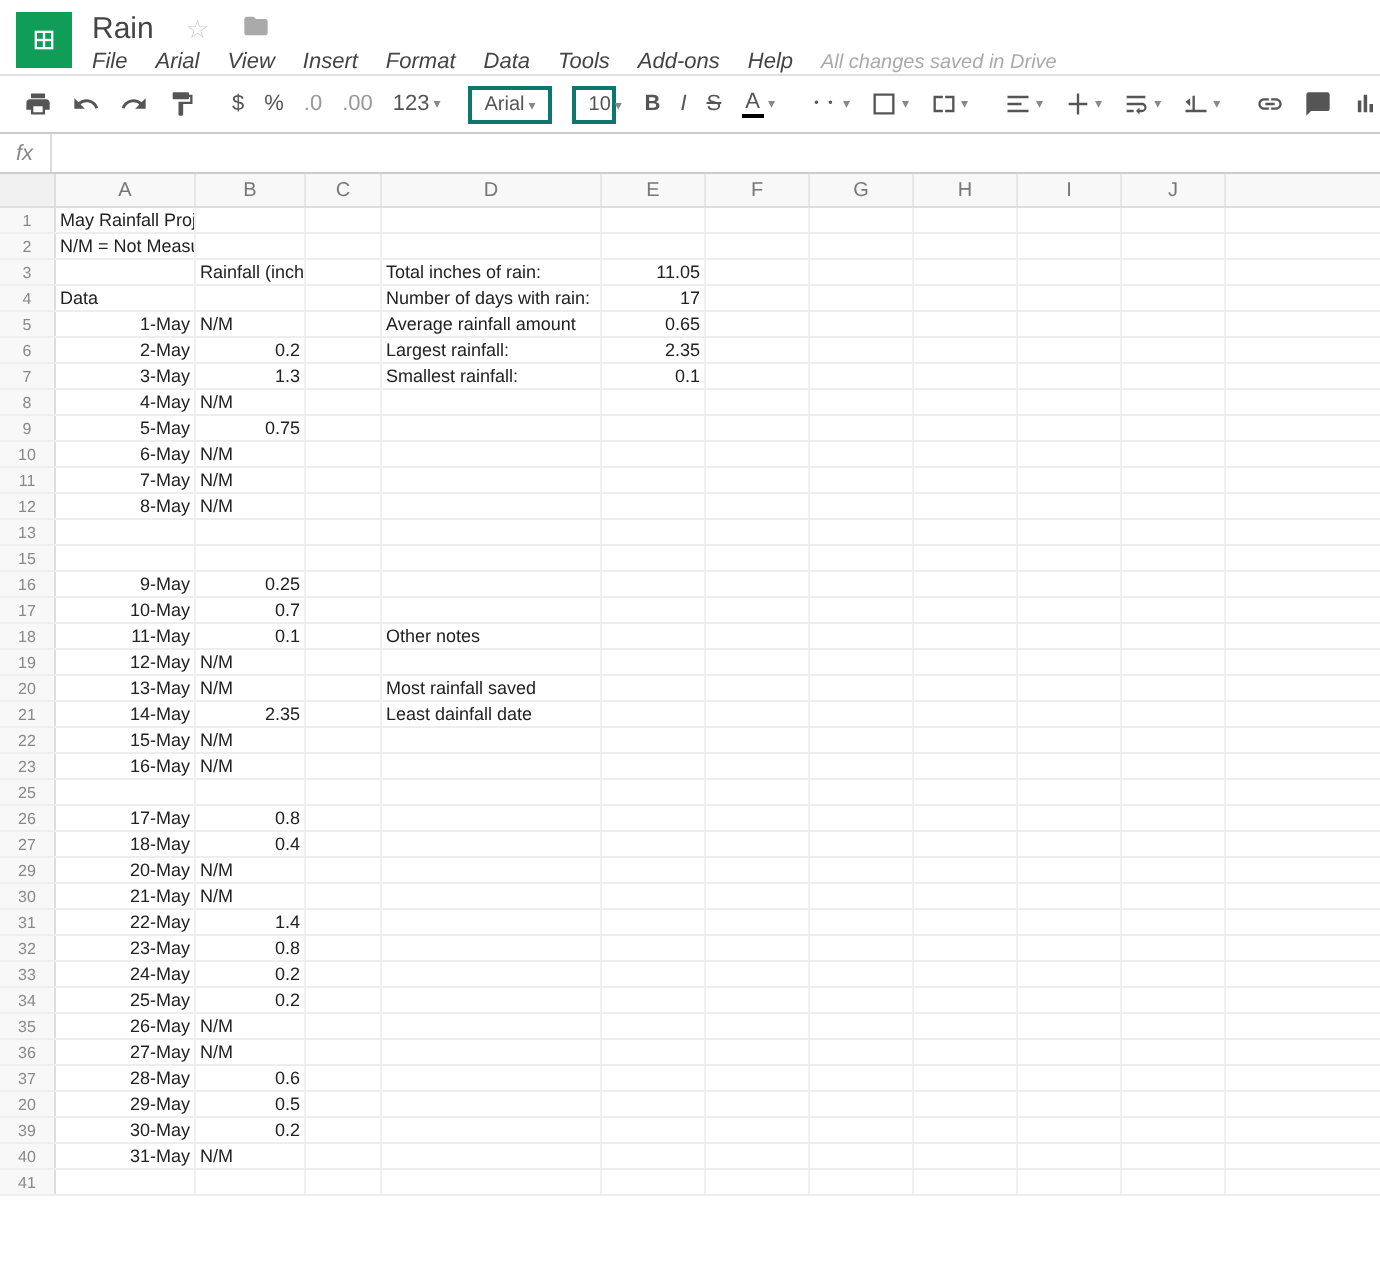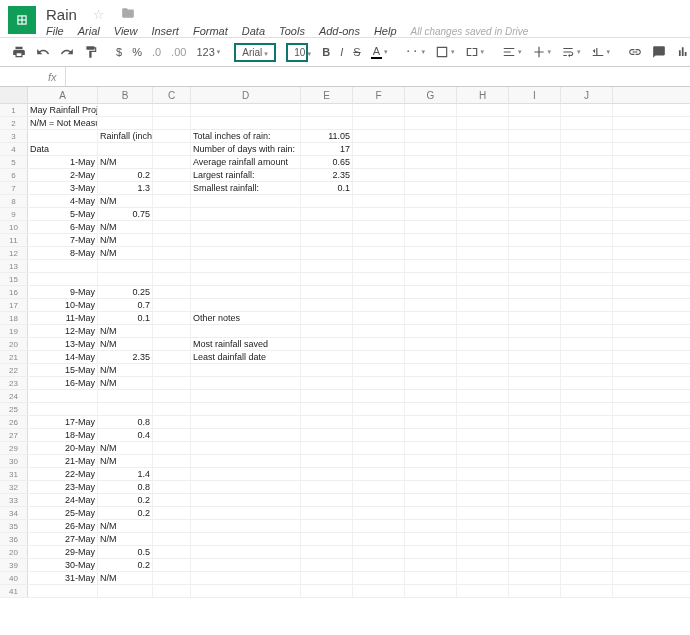--- a/index.html
+++ b/index.html
@@ -13,21 +13,21 @@
 .star { color: #ccc; font-size: 13px; cursor: pointer; }
 .folder { color: #aaa; font-size: 13px; cursor: pointer; }
 .menu-bar { display: flex; gap: 14px; font-size: 11px; color: #444; margin-top: 2px; align-items: center; }
 .menu-bar span { cursor: pointer; font-style: italic; }
 .save-status { color: #aaa; font-size: 10px; cursor: default; }
 .toolbar { display: flex; align-items: center; gap: 2px; padding: 4px 8px; border-bottom: 1px solid #ccc; font-size: 11px; color: #555; }
 .toolbar .tbtn { padding: 3px 4px; cursor: pointer; display: flex; align-items: center; }
 .toolbar .sep { width: 1px; height: 16px; background: #ddd; margin: 0 3px; }
 .toolbar .drop::after { content: "▾"; font-size: 7px; margin-left: 2px; color: #888; }
 .fontbox { border: 2px solid #0f766e; padding: 2px 6px; min-width: 42px; font-size: 10px; }
-.fx-bar { display: flex; align-items: center; border-bottom: 1px solid #ccc; height: 20px; padding-left: 40px; }
+.fx-bar { display: flex; align-items: center; border-bottom: 1px solid #ccc; height: 20px; }
 .fx-label { font-style: italic; color: #888; padding: 0 8px; border-right: 1px solid #ddd; height: 100%; display: flex; align-items: center; font-size: 11px; }
 .fx-input { flex: 1; border: none; outline: none; font-size: 11px; padding: 0 6px; height: 100%; }
 .grid { display: block; }
 .col-headers { display: flex; background: #f8f8f8; border-bottom: 1px solid #ddd; }
 .corner { width: 28px; height: 16px; border-right: 1px solid #ddd; background: #f0f0f0; }
 .ch { height: 16px; border-right: 1px solid #e6e6e6; text-align: center; font-size: 10px; color: #777; display: flex; align-items: center; justify-content: center; }
 .row { display: flex; border-bottom: 1px solid #eee; height: 13px; }
 .rh { width: 28px; background: #f8f8f8; border-right: 1px solid #ddd; text-align: center; font-size: 8px; color: #888; display: flex; align-items: center; justify-content: center; }
 .cell { border-right: 1px solid #f0f0f0; font-size: 9px; padding: 0 2px; overflow: hidden; white-space: nowrap; display: flex; align-items: center; }
 .cell.r { justify-content: flex-end; }
@@ -477,33 +477,20 @@
         <div class="cell wC"></div>
         <div class="cell wD"></div>
         <div class="cell wE"></div>
         <div class="cell wF"></div>
         <div class="cell wG"></div>
         <div class="cell wH"></div>
         <div class="cell wI"></div>
         <div class="cell wJ"></div>
       </div>
       <div class="row">
-        <div class="rh">24</div>
-        <div class="cell wA"></div>
-        <div class="cell wB"></div>
-        <div class="cell wC"></div>
-        <div class="cell wD"></div>
-        <div class="cell wE"></div>
-        <div class="cell wF"></div>
-        <div class="cell wG"></div>
-        <div class="cell wH"></div>
-        <div class="cell wI"></div>
-        <div class="cell wJ"></div>
-      </div>
-      <div class="row">
         <div class="rh">25</div>
         <div class="cell wA"></div>
         <div class="cell wB"></div>
         <div class="cell wC"></div>
         <div class="cell wD"></div>
         <div class="cell wE"></div>
         <div class="cell wF"></div>
         <div class="cell wG"></div>
         <div class="cell wH"></div>
         <div class="cell wI"></div>
@@ -623,20 +610,33 @@
         <div class="cell wF"></div>
         <div class="cell wG"></div>
         <div class="cell wH"></div>
         <div class="cell wI"></div>
         <div class="cell wJ"></div>
       </div>
       <div class="row">
         <div class="rh">36</div>
         <div class="cell wA r">27-May</div>
         <div class="cell wB">N/M</div>
+        <div class="cell wC"></div>
+        <div class="cell wD"></div>
+        <div class="cell wE"></div>
+        <div class="cell wF"></div>
+        <div class="cell wG"></div>
+        <div class="cell wH"></div>
+        <div class="cell wI"></div>
+        <div class="cell wJ"></div>
+      </div>
+      <div class="row">
+        <div class="rh">37</div>
+        <div class="cell wA r">28-May</div>
+        <div class="cell wB r">0.6</div>
         <div class="cell wC"></div>
         <div class="cell wD"></div>
         <div class="cell wE"></div>
         <div class="cell wF"></div>
         <div class="cell wG"></div>
         <div class="cell wH"></div>
         <div class="cell wI"></div>
         <div class="cell wJ"></div>
       </div>
       <div class="row">

